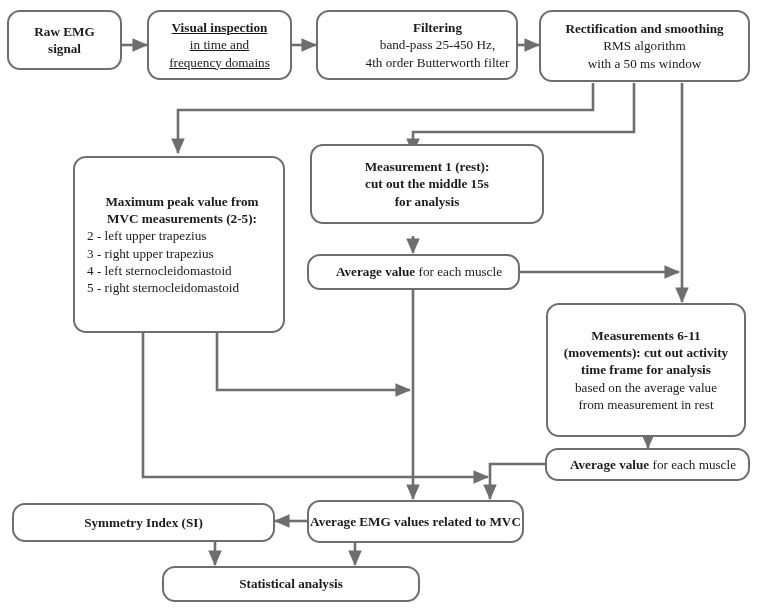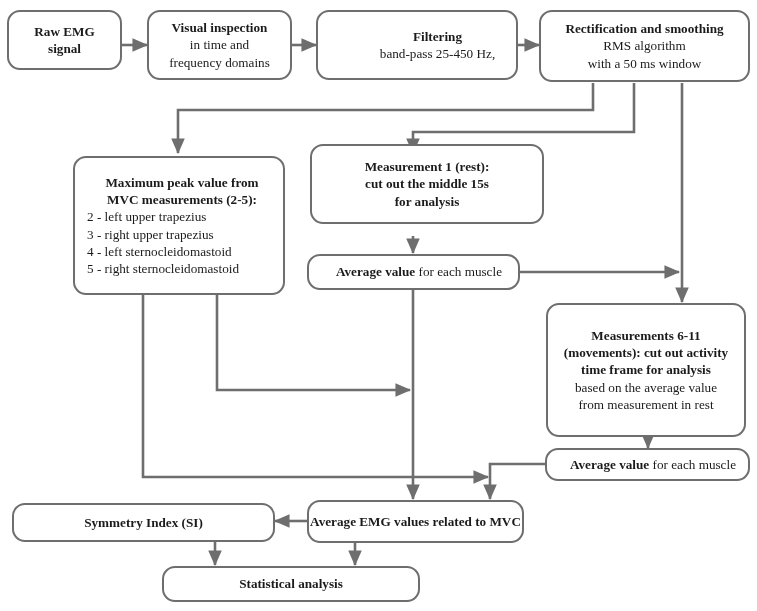--- a/index.html
+++ b/index.html
@@ -95,38 +95,39 @@
 
       <path d="M355,543 L355,565"></path>
     </g>
   </svg>
 
   <div class="node" style="left:7px; top:10px; width:115px; height:60px;">
     <span class="ln b">Raw EMG</span>
     <span class="ln b">signal</span>
   </div>
 
-  <div class="node" style="left:147px; top:10px; width:145px; height:70px;">
+  <div class="node" style="left:147px; top:10px; width:145px; height:70px;text-decoration:underline;">
     <span class="ln b">Visual inspection</span>
     <span class="ln n">in time and</span>
     <span class="ln n">frequency domains</span>
   </div>
 
   <div class="node" style="left:316px; top:10px; width:202px; height:70px;padding-left:47px;">
     <span class="ln b">Filtering</span>
     <span class="ln n">band-pass 25-450 Hz,</span>
+    <span class="ln n">4th order Butterworth filter</span>
   </div>
 
   <div class="node" style="left:539px; top:10px; width:211px; height:72px;">
     <span class="ln b">Rectification and smoothing</span>
     <span class="ln n">RMS algorithm</span>
     <span class="ln n">with a 50 ms window</span>
   </div>
 
-  <div class="node left-align" style="left:73px; top:156px; width:212px; height:139px; justify-content:center;">
+  <div class="node left-align" style="left:73px; top:156px; width:212px; height:177px; justify-content:center;">
     <span class="ln b ctr">Maximum peak value from</span>
     <span class="ln b ctr">MVC measurements (2-5):</span>
     <span class="ln n">2 - left upper trapezius</span>
     <span class="ln n">3 - right upper trapezius</span>
     <span class="ln n">4 - left sternocleidomastoid</span>
     <span class="ln n">5 - right sternocleidomastoid</span>
   </div>
 
   <div class="node" style="left:310px; top:144px; width:234px; height:80px;text-align:center;">
     <span class="ln b">Measurement 1 (rest):</span>

